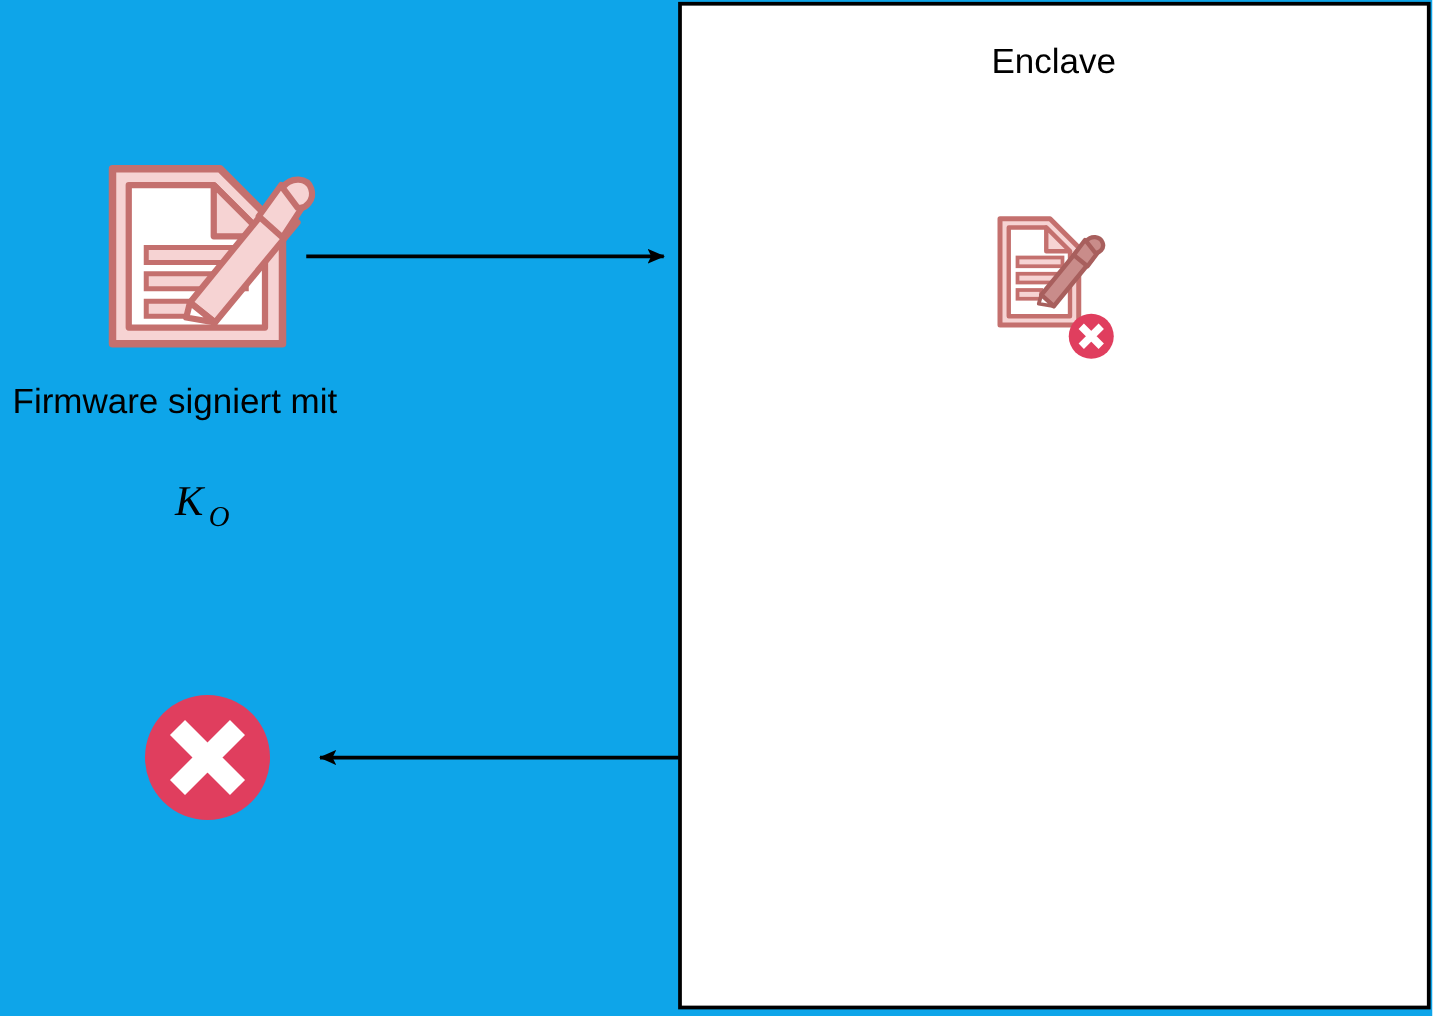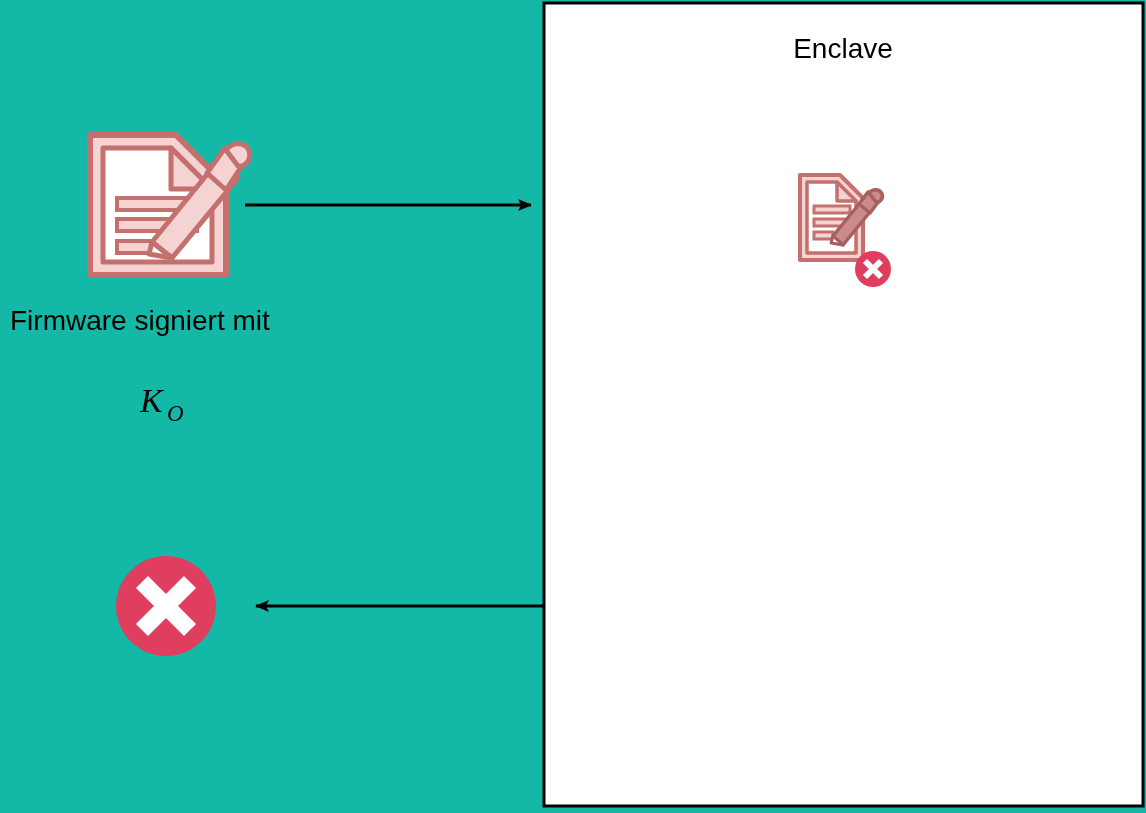--- a/index.html
+++ b/index.html
@@ -7,21 +7,21 @@
     padding: 0;
     background: #ffffff;
   }
   body {
     font-family: "Liberation Sans", sans-serif;
   }
   #canvas {
     position: relative;
     width: 1146px;
     height: 813px;
-    background: #14b8a6;
+    background: #0ea5e9;
     overflow: hidden;
   }
   #diagram-svg {
     position: absolute;
     top: 0;
     left: 0;
     width: 1146px;
     height: 813px;
   }
   .label-text {

